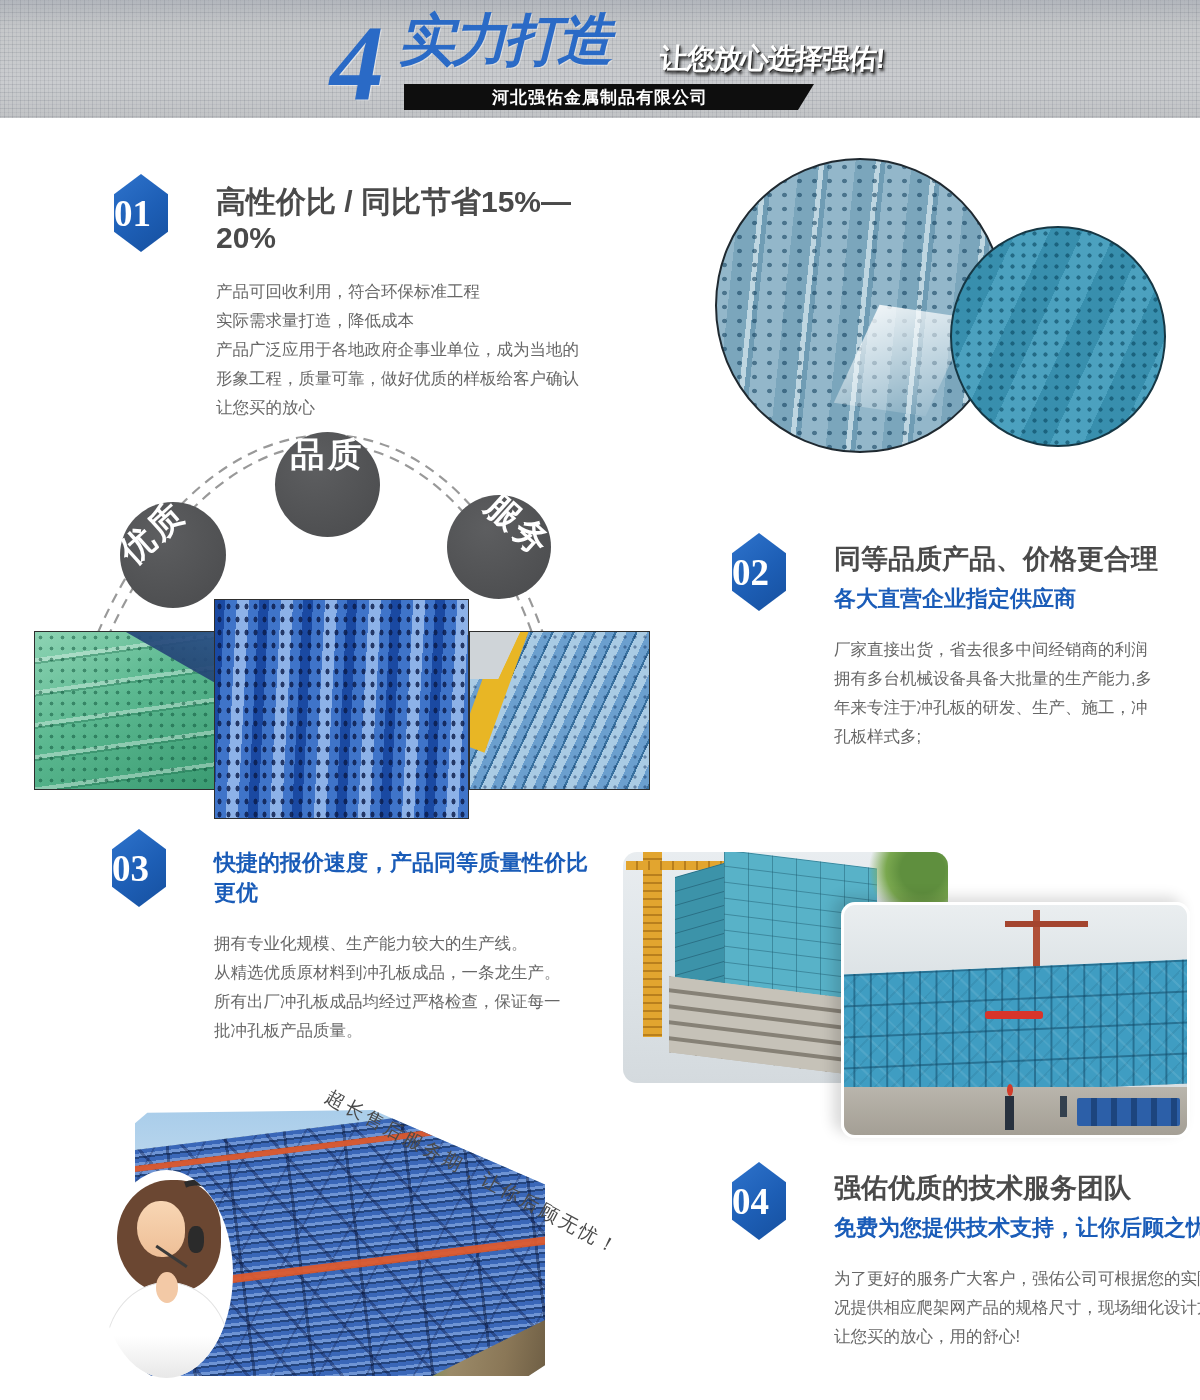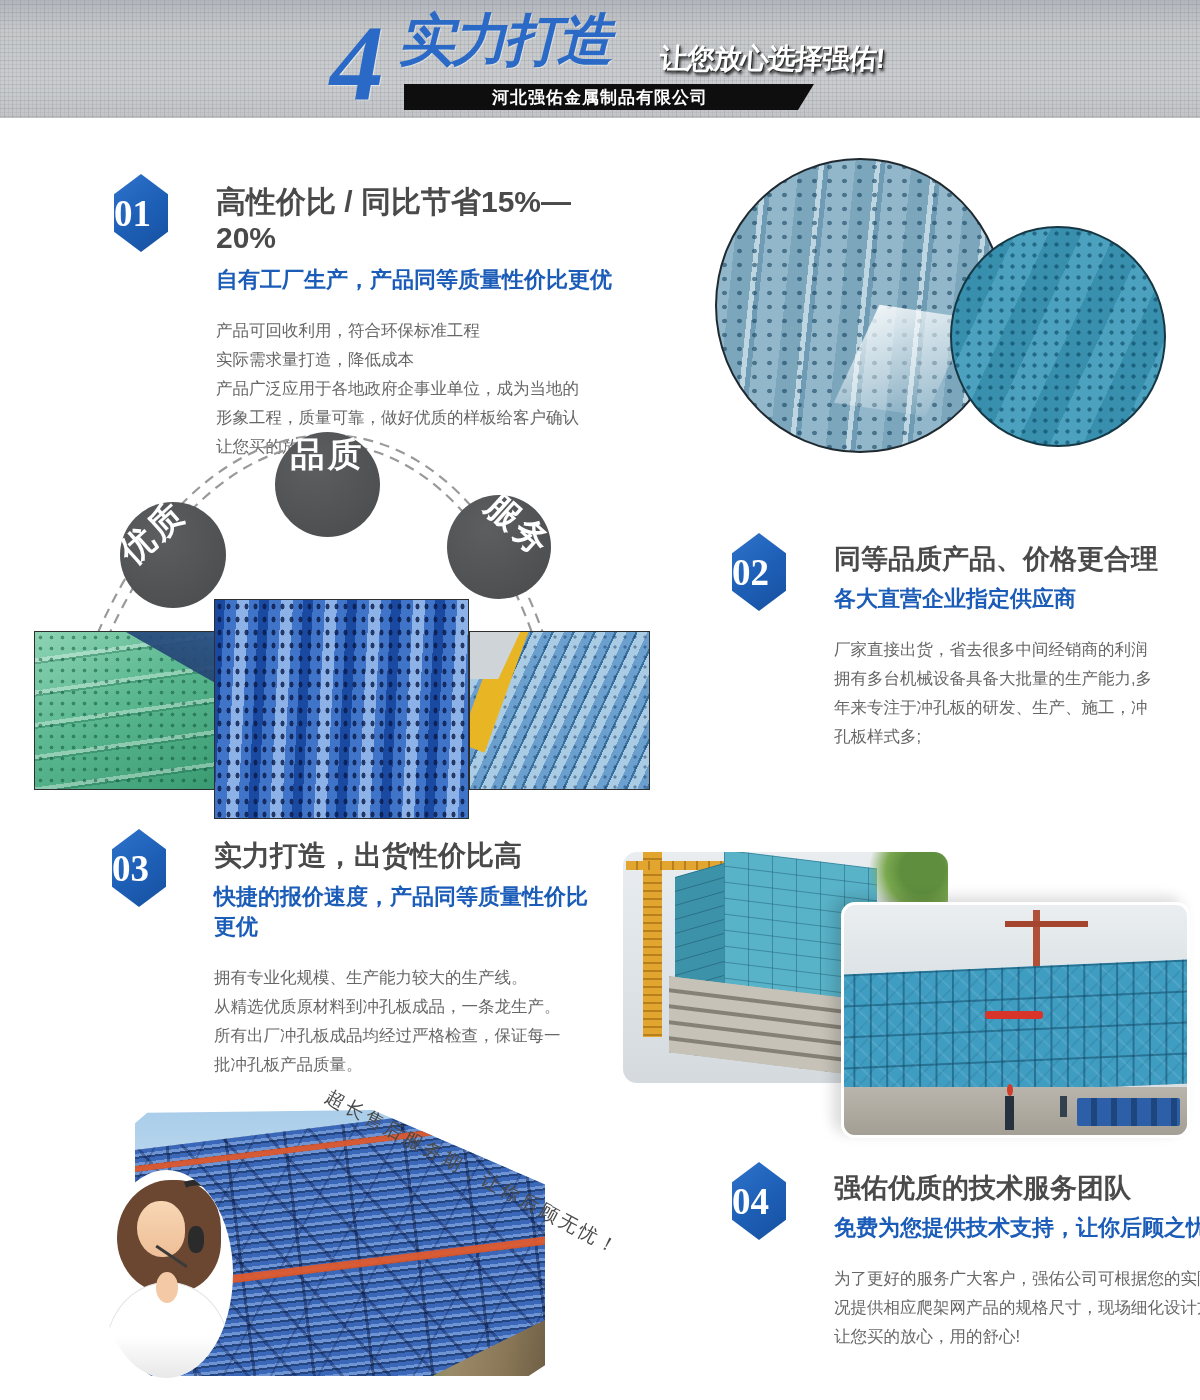--- a/index.html
+++ b/index.html
@@ -232,21 +232,20 @@
     <div class="ybar"></div>
     <div class="gray"></div>
   </div>
 
   <section class="adv adv1">
     <div class="hex">
       <span>01</span>
     </div>
     <div class="col">
       <h2>高性价比 / 同比节省15%—20%</h2>
-      <h3>自有工厂生产，产品同等质量性价比更优</h3>
       <p>产品可回收利用，符合环保标准工程
 实际需求量打造，降低成本
 产品广泛应用于各地政府企事业单位，成为当地的
 形象工程，质量可靠，做好优质的样板给客户确认
 让您买的放心</p>
     </div>
   </section>
 
   <section class="adv adv2">
     <div class="hex">
@@ -260,21 +259,20 @@
 年来专注于冲孔板的研发、生产、施工，冲
 孔板样式多;</p>
     </div>
   </section>
 
   <section class="adv adv3">
     <div class="hex">
       <span>03</span>
     </div>
     <div class="col">
-      <h2>实力打造，出货性价比高</h2>
       <h3>快捷的报价速度，产品同等质量性价比更优</h3>
       <p>拥有专业化规模、生产能力较大的生产线。
 从精选优质原材料到冲孔板成品，一条龙生产。
 所有出厂冲孔板成品均经过严格检查，保证每一
 批冲孔板产品质量。</p>
     </div>
   </section>
 
   <section class="adv adv4">
     <div class="hex">

